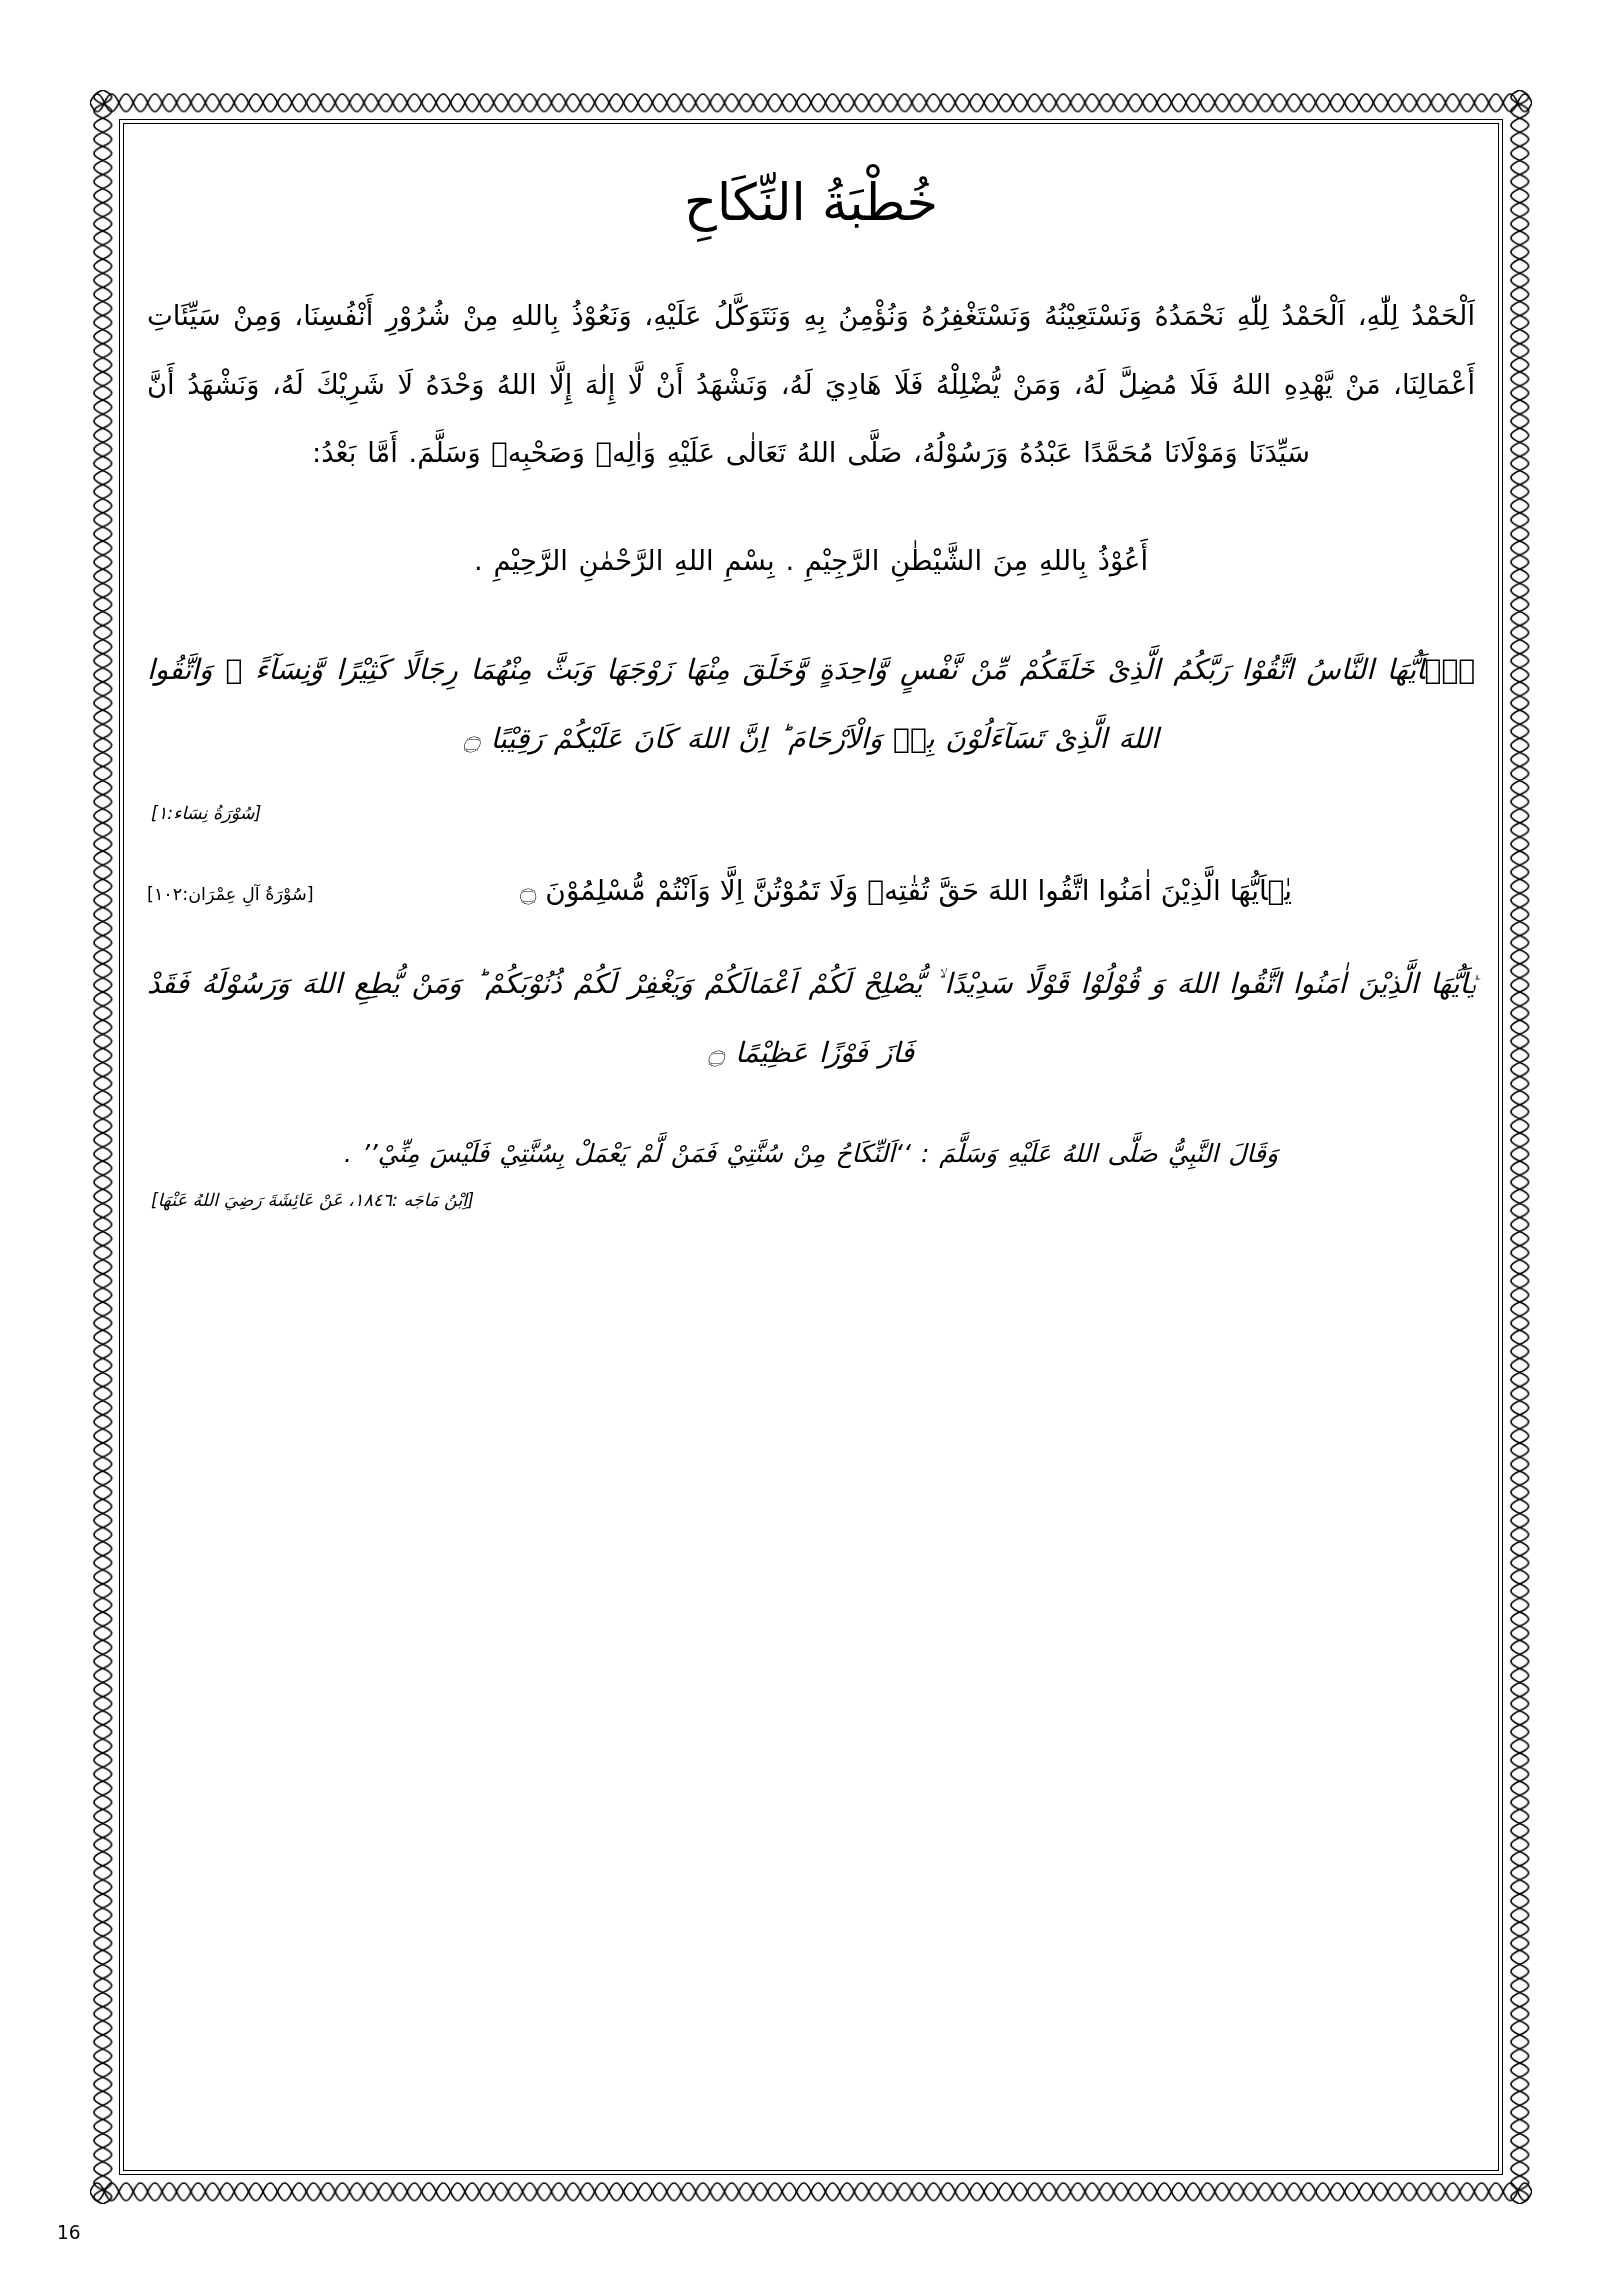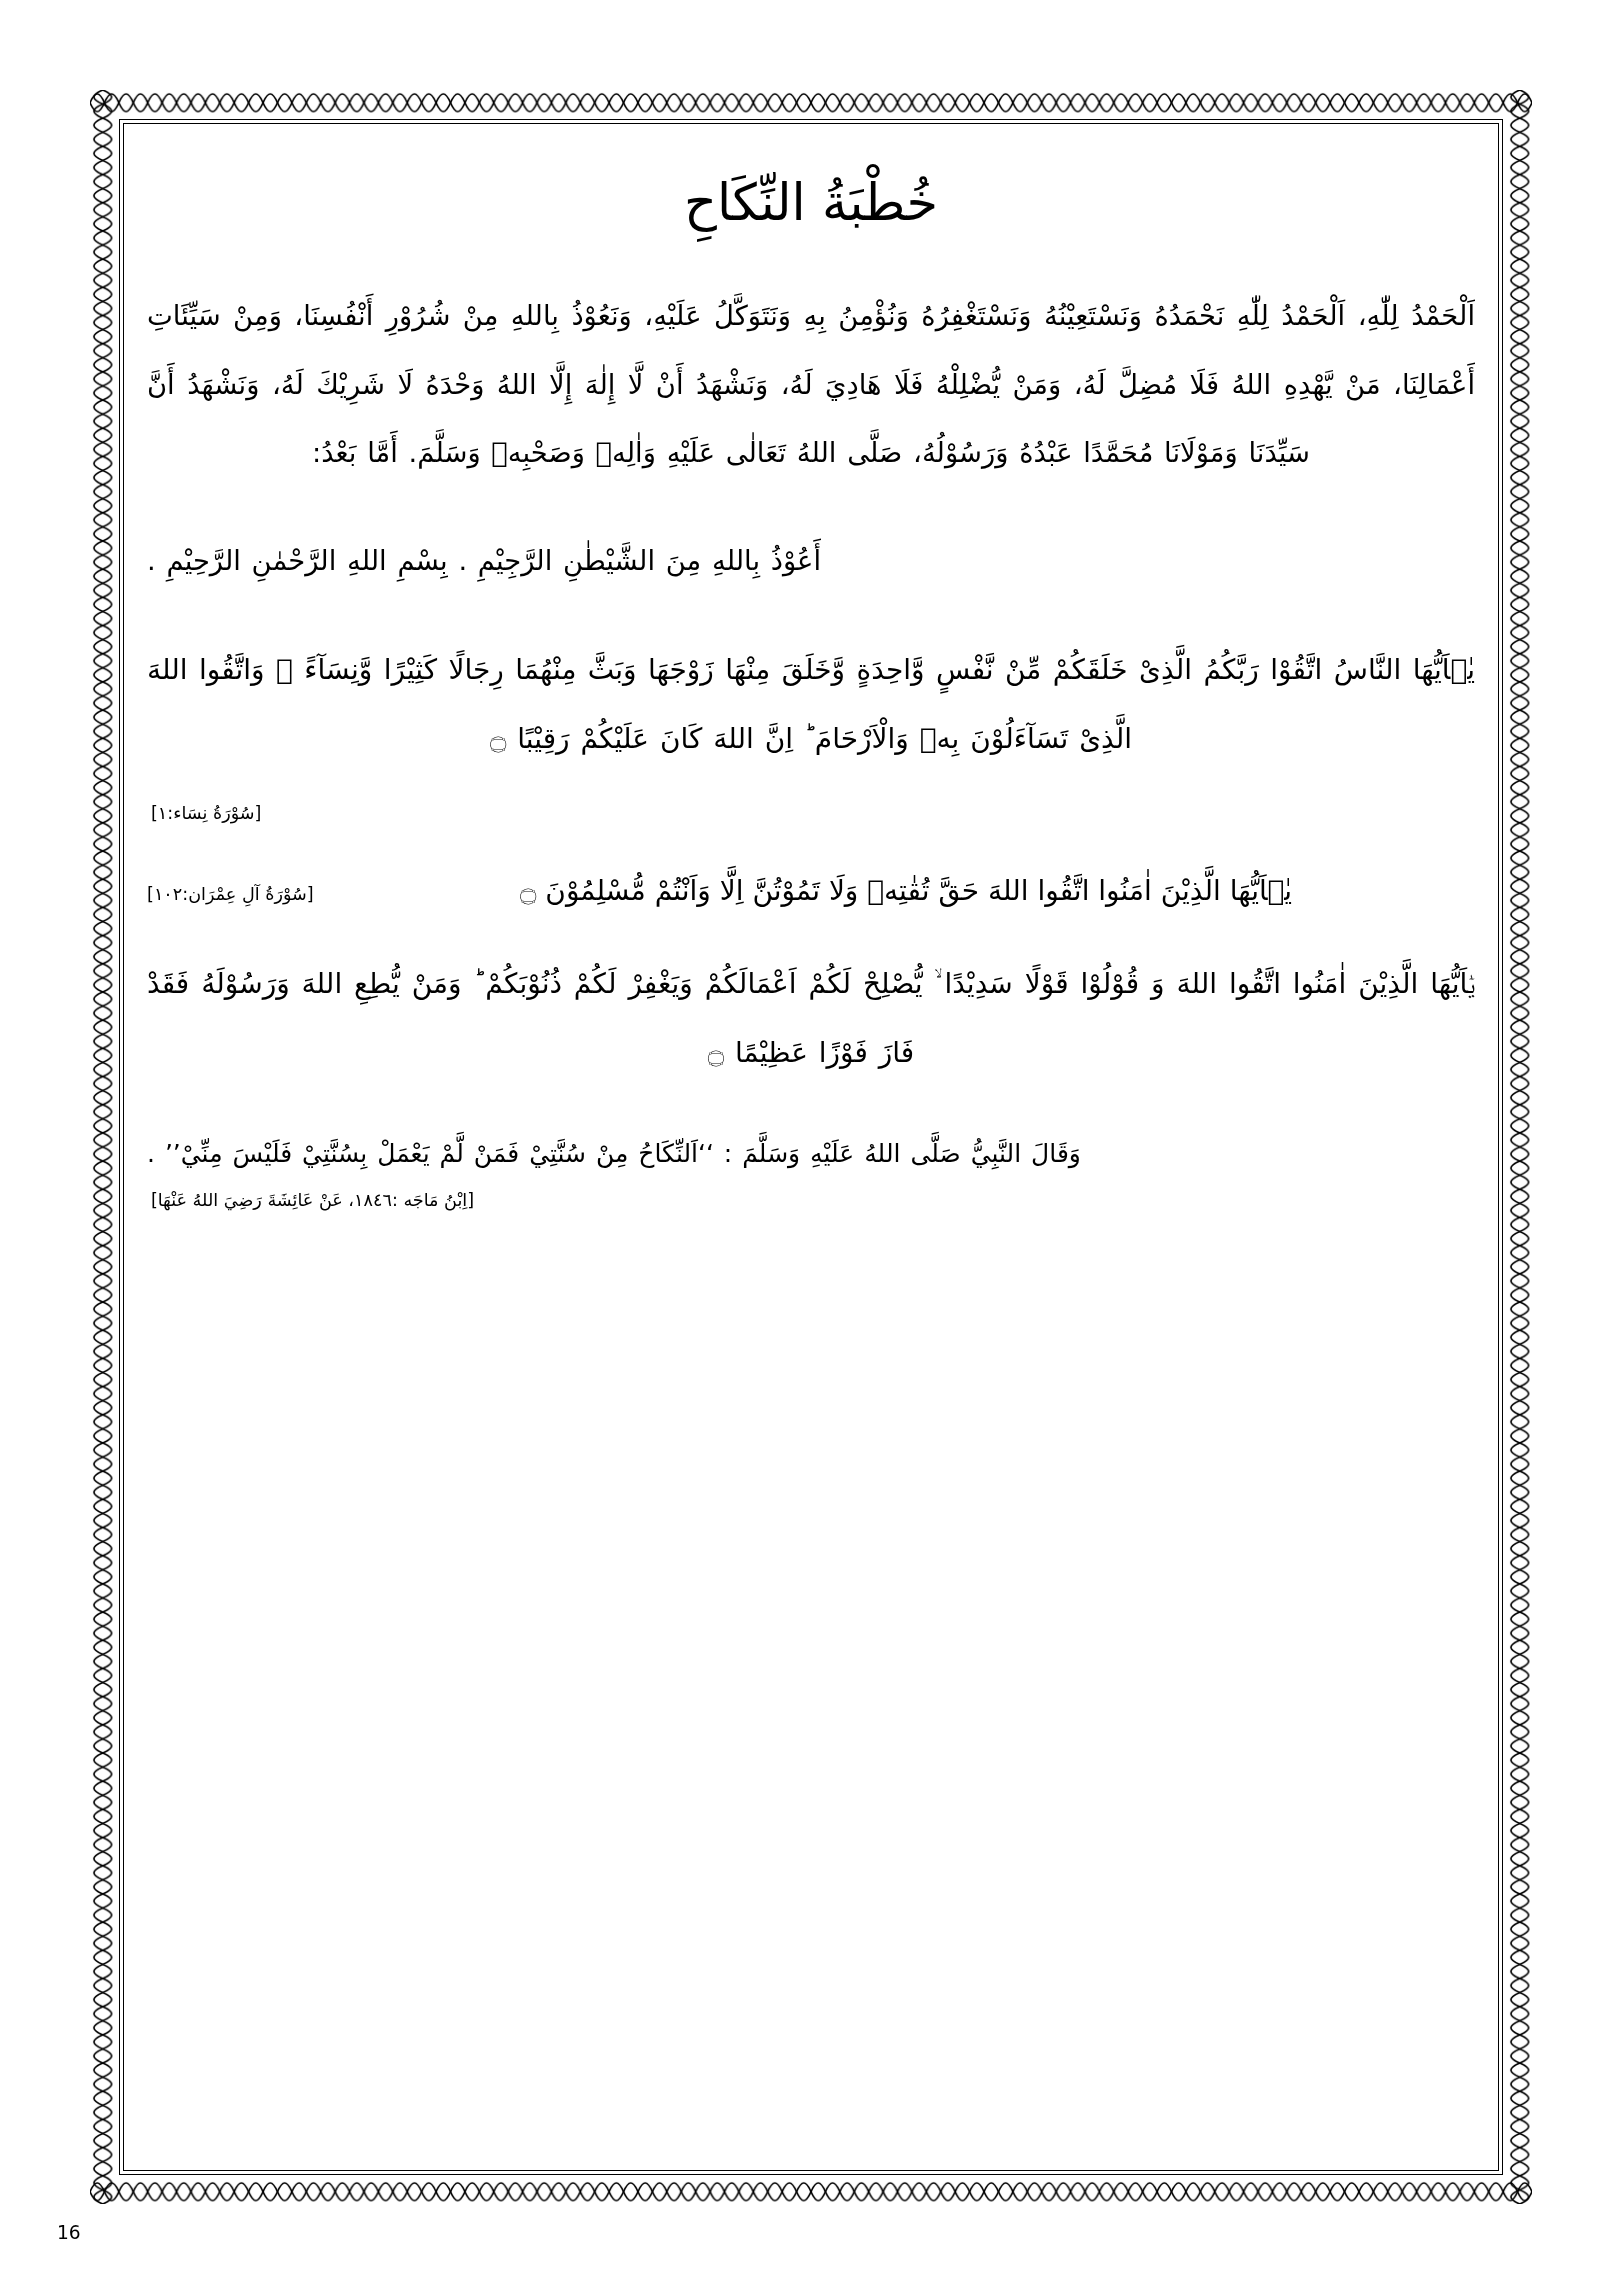--- a/index.html
+++ b/index.html
@@ -66,21 +66,21 @@
     font-family: "DejaVu Sans", sans-serif;
     font-size: 51px;
     line-height: 1.5;
     margin: 17.6px 0 41px 0;
     font-weight: 400;
     direction: rtl;
   }
 
   .para {
     direction: rtl;
-    text-align: left;
+    text-align: center;
     font-size: 27.4px;
     line-height: 2.35;
     margin: 0 0 25.5px 0;
     word-spacing: 2px;
   }
   .para.khutba {
     font-size: 27.4px;
     line-height: 2.5;
     text-align: justify;
     text-align-last: center;
@@ -96,21 +96,21 @@
     text-align: justify;
     text-align-last: center;
   }
   .para.hadith {
     font-size: 25px;
     line-height: 2.3;
     margin-top: 37px;
     margin-bottom: 3.9px;
   }
 
-  .verse-block { margin-bottom: 5.9px; }
+  .verse-block { margin-bottom: 5.9px; font-style: italic; }
 
   .ref-line {
     direction: rtl;
     font-size: 17.6px;
     line-height: 1.6;
     margin: 0 0 33px 0;
     text-align: left;
     padding-left: 3.9px;
   }
   .ref-right { text-align: right; }

